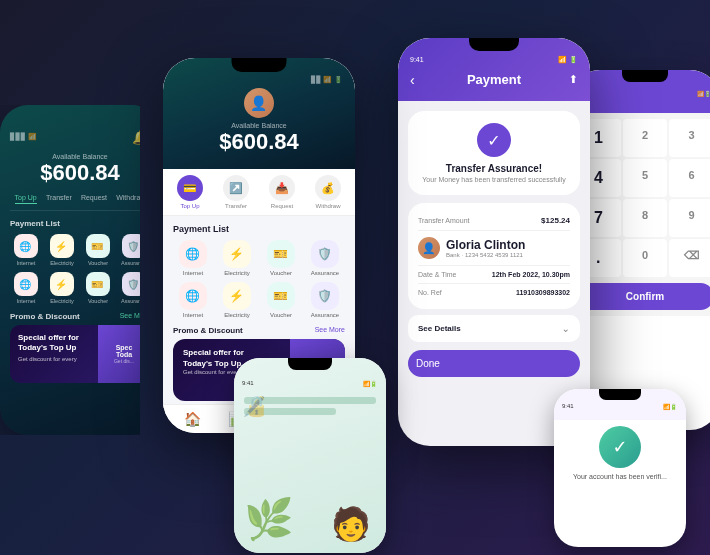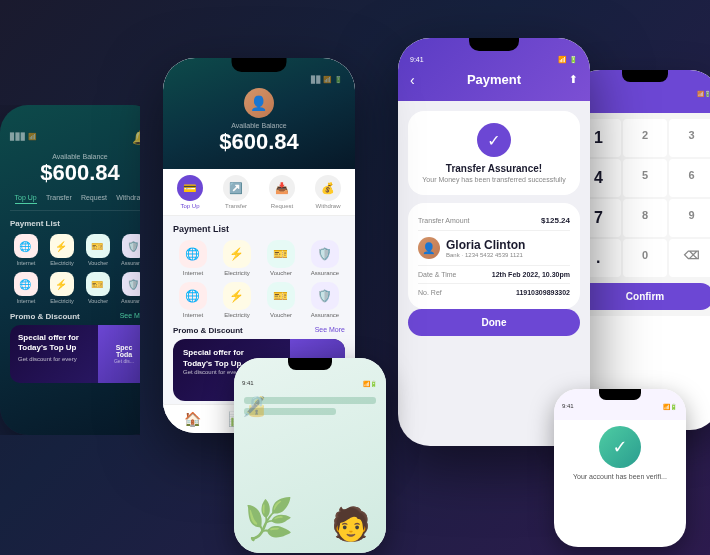--- a/index.html
+++ b/index.html
@@ -254,22 +254,26 @@
       <div style="display:flex;justify-content:space-between;align-items:center;padding:5px 0;border-bottom:1px solid #f0f0f0;">
         <span style="font-size:7px;color:#888;">Date &amp; Time</span>
         <span style="font-size:7px;font-weight:600;color:#1a1a2e;">12th Feb 2022, 10.30pm</span>
       </div>
       <div style="display:flex;justify-content:space-between;align-items:center;padding:5px 0;">
         <span style="font-size:7px;color:#888;">No. Ref</span>
         <span style="font-size:7px;font-weight:600;color:#1a1a2e;">11910309893302</span>
       </div>
     </div>
 
-
-    <div style="background:#6c47d4;color:#fff;border-radius:20px;padding:8px;text-align:center;font-size:10px;font-weight:700;">Done</div>
+    <div style="display:flex;justify-content:space-between;align-items:center;padding:8px 10px;background:#fff;margin-top:6px;border-radius:10px;">
+      <span style="font-size:8px;font-weight:600;color:#1a1a2e;">See Details</span>
+      <span style="font-size:10px;color:#888;">⌄</span>
+    </div>
+
+    <div style="background:#6c47d4;color:#fff;border-radius:20px;padding:8px;text-align:left;font-size:10px;font-weight:400;margin-top:8px;">Done</div>
   </div>
 </div>
 
 <div style="position:absolute;width:152px;height:195px;left:234px;top:358px;border-radius:26px;background:#fff;box-shadow:0 10px 30px rgba(0,0,0,0.4);overflow:hidden;z-index:6;">
   <div style="position:absolute;top:0;left:50%;transform:translateX(-50%);width:44px;height:12px;background:#000;border-radius:0 0 8px 8px;z-index:10;"></div>
   <div style="background:linear-gradient(160deg,#e8f5f0,#d0eae0);height:100%;position:relative;padding-top:18px;">
     <div style="display:flex;justify-content:space-between;padding:4px 8px;font-size:6px;color:#333;">
       <span>9:41</span>
       <span>📶🔋</span>
     </div>

